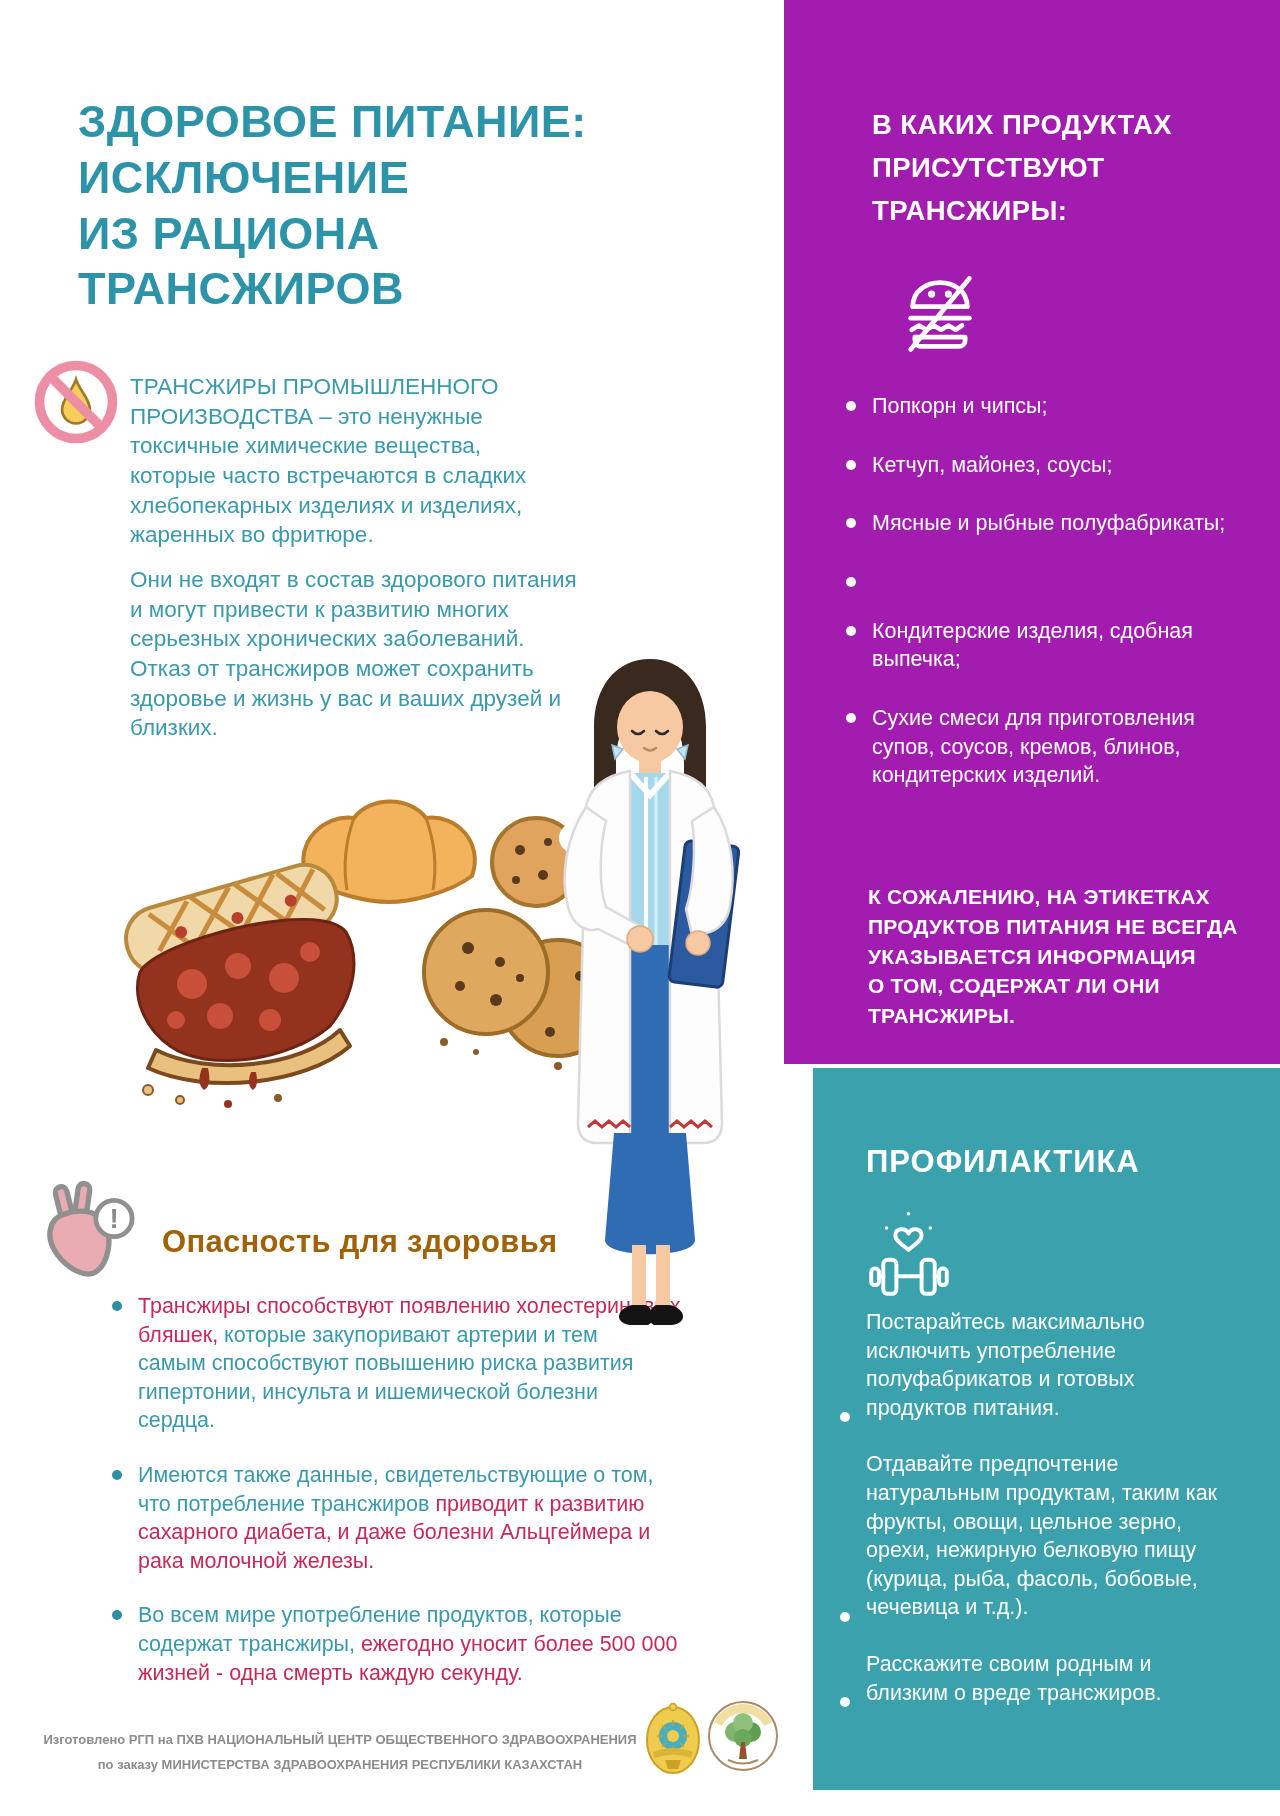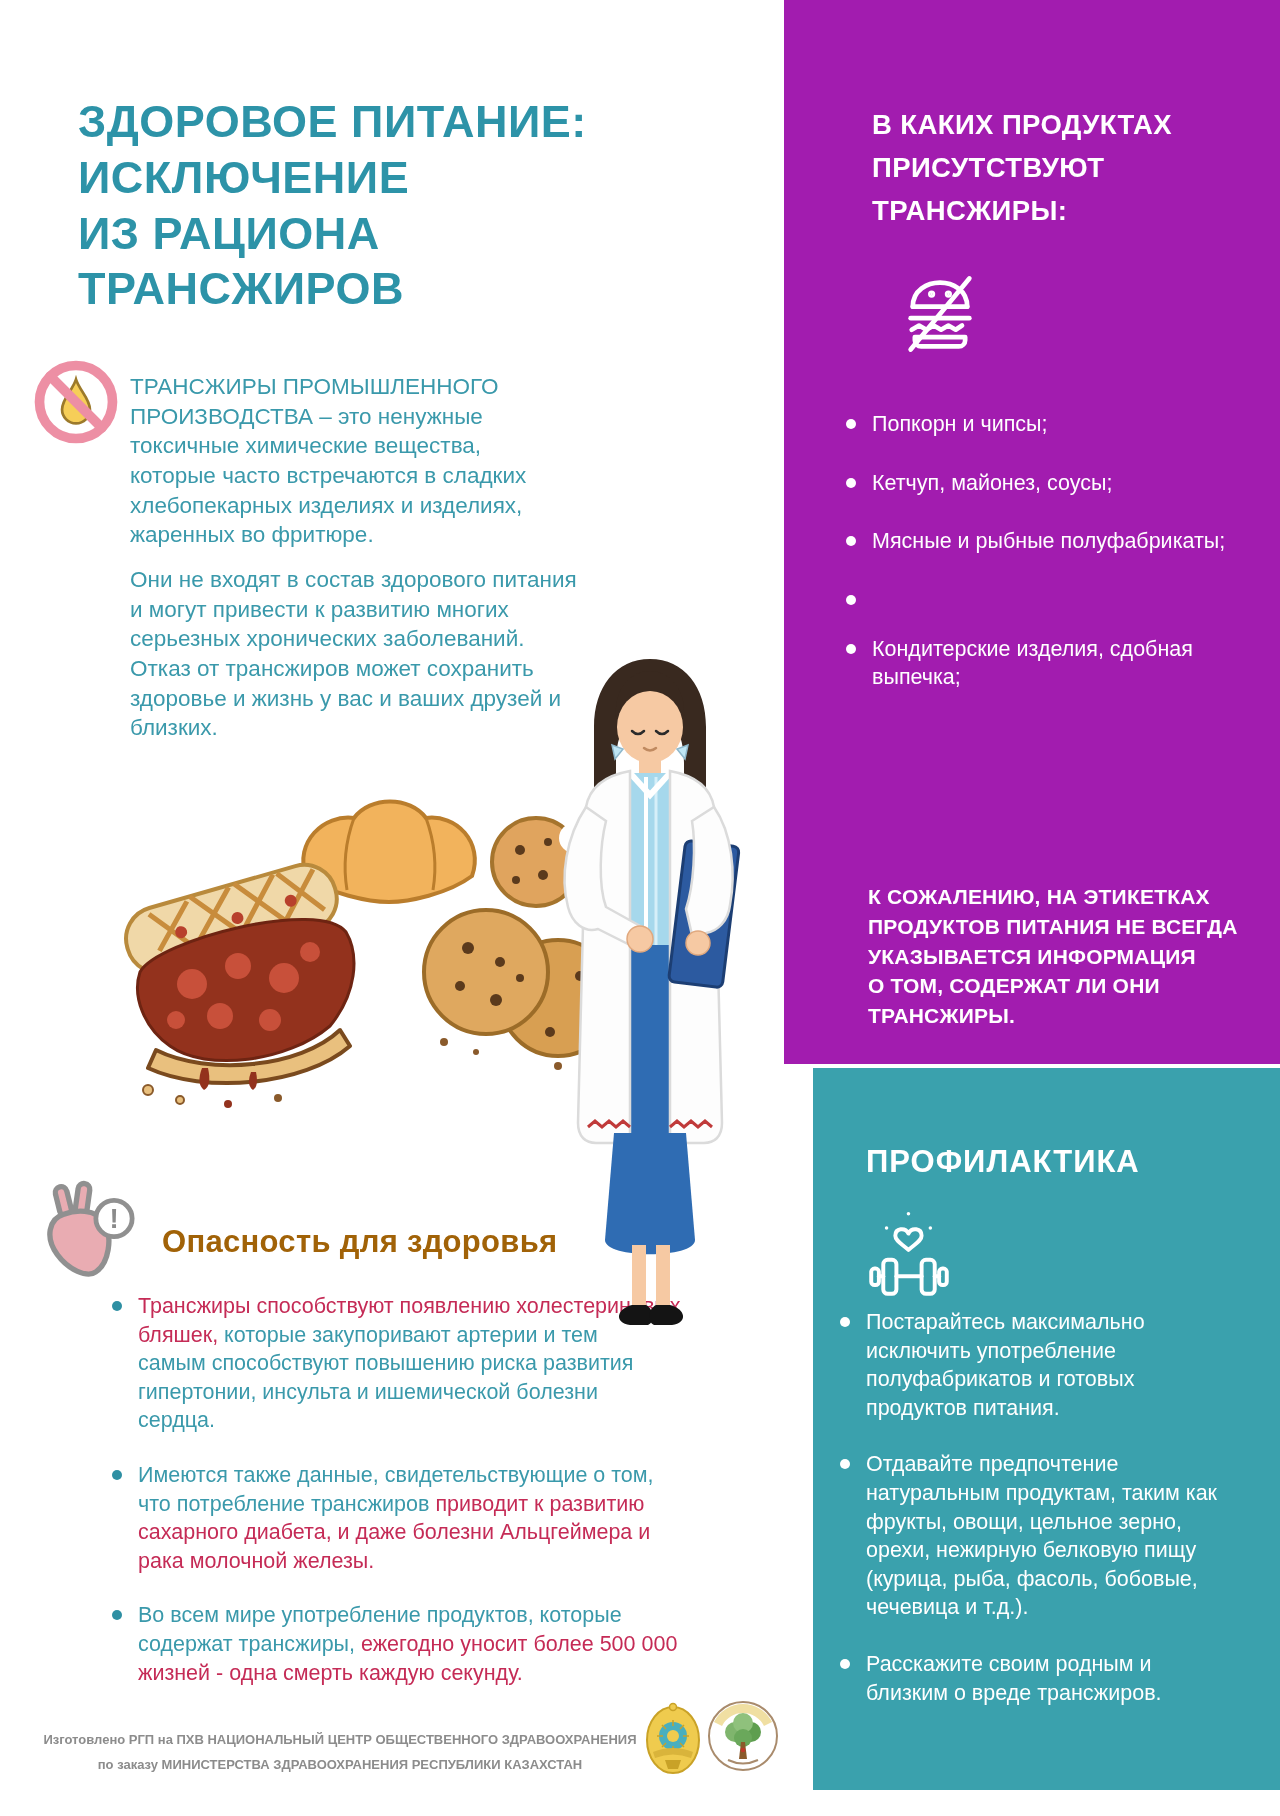--- a/index.html
+++ b/index.html
@@ -36,33 +36,33 @@
   .danger-bullet .bullet-text{color:#3A99AB;}
   .seg-red{color:#C52B56;}
   .seg-teal{color:#3A99AB;}
   
   .panel-yellow{left:784px;top:0;width:502px;height:1064px;background:#a21caf;}
   .products-heading{
     left:88px;top:104px;margin:0;font-size:27.5px;font-weight:800;color:#fff;
     line-height:1.56;letter-spacing:.4px;white-space:pre-line;
   }
   .burger-icon{left:112px;top:270px;width:88px;height:88px;}
-  .products-bullets{left:62px;top:392px;width:410px;margin-top:18px;}
+  .products-bullets{left:62px;top:392px;width:410px;}
   .note{
     left:84px;top:882px;width:404px;margin:0;font-size:21px;font-weight:800;color:#fff;
     line-height:1.42;white-space:pre-line;letter-spacing:.2px;
   }
   
   .panel-teal{left:813px;top:1068px;width:497px;height:722px;background:#3AA1AD;padding-left:8px;}
   .prevention-heading{
     left:53px;top:76px;margin:0;font-size:31px;font-weight:800;color:#fff;letter-spacing:1px;
   }
   .dumbbell-icon{left:44px;top:136px;width:104px;height:104px;}
   .prevention-bullets{left:27px;top:240px;width:410px;}
-  .prevention-bullets .bullet{margin-bottom:28px;}
+  .prevention-bullets .bullet{margin-bottom:28px;align-items:flex-end;}
   
   .doctor{left:520px;top:645px;width:300px;height:720px;z-index:5;}
   
   .footer-credit{
     left:10px;top:1728px;width:660px;margin:0;text-align:center;
     font-size:13px;font-weight:700;color:#8C8C8C;line-height:1.9;white-space:pre-line;
   }
   .emblem-logo{left:643px;top:1700px;width:60px;height:76px;}
   .tree-logo{left:706px;top:1692px;width:74px;height:88px;}
 </style>
@@ -100,20 +100,26 @@
           <span class="dot"></span>
           <span class="bullet-text">Мясные и рыбные полуфабрикаты;</span>
         </div>
         <div class="bullet yellow-bullet">
           <span class="dot"></span>
         </div>
         <div class="bullet yellow-bullet">
           <span class="dot"></span>
           <span class="bullet-text">Кондитерские изделия, сдобная
 выпечка;</span>
+        </div>
+        <div class="bullet yellow-bullet">
+          <span class="dot"></span>
+          <span class="bullet-text">Сухие смеси для приготовления
+супов, соусов, кремов, блинов,
+кондитерских изделий.</span>
         </div>
       </div>
     <p class="abs note"> К СОЖАЛЕНИЮ, НА ЭТИКЕТКАХ
 ПРОДУКТОВ ПИТАНИЯ НЕ ВСЕГДА
 УКАЗЫВАЕТСЯ ИНФОРМАЦИЯ
 О ТОМ, СОДЕРЖАТ ЛИ ОНИ
 ТРАНСЖИРЫ.</p>
   </section>
 
   <section class="abs panel-teal">

